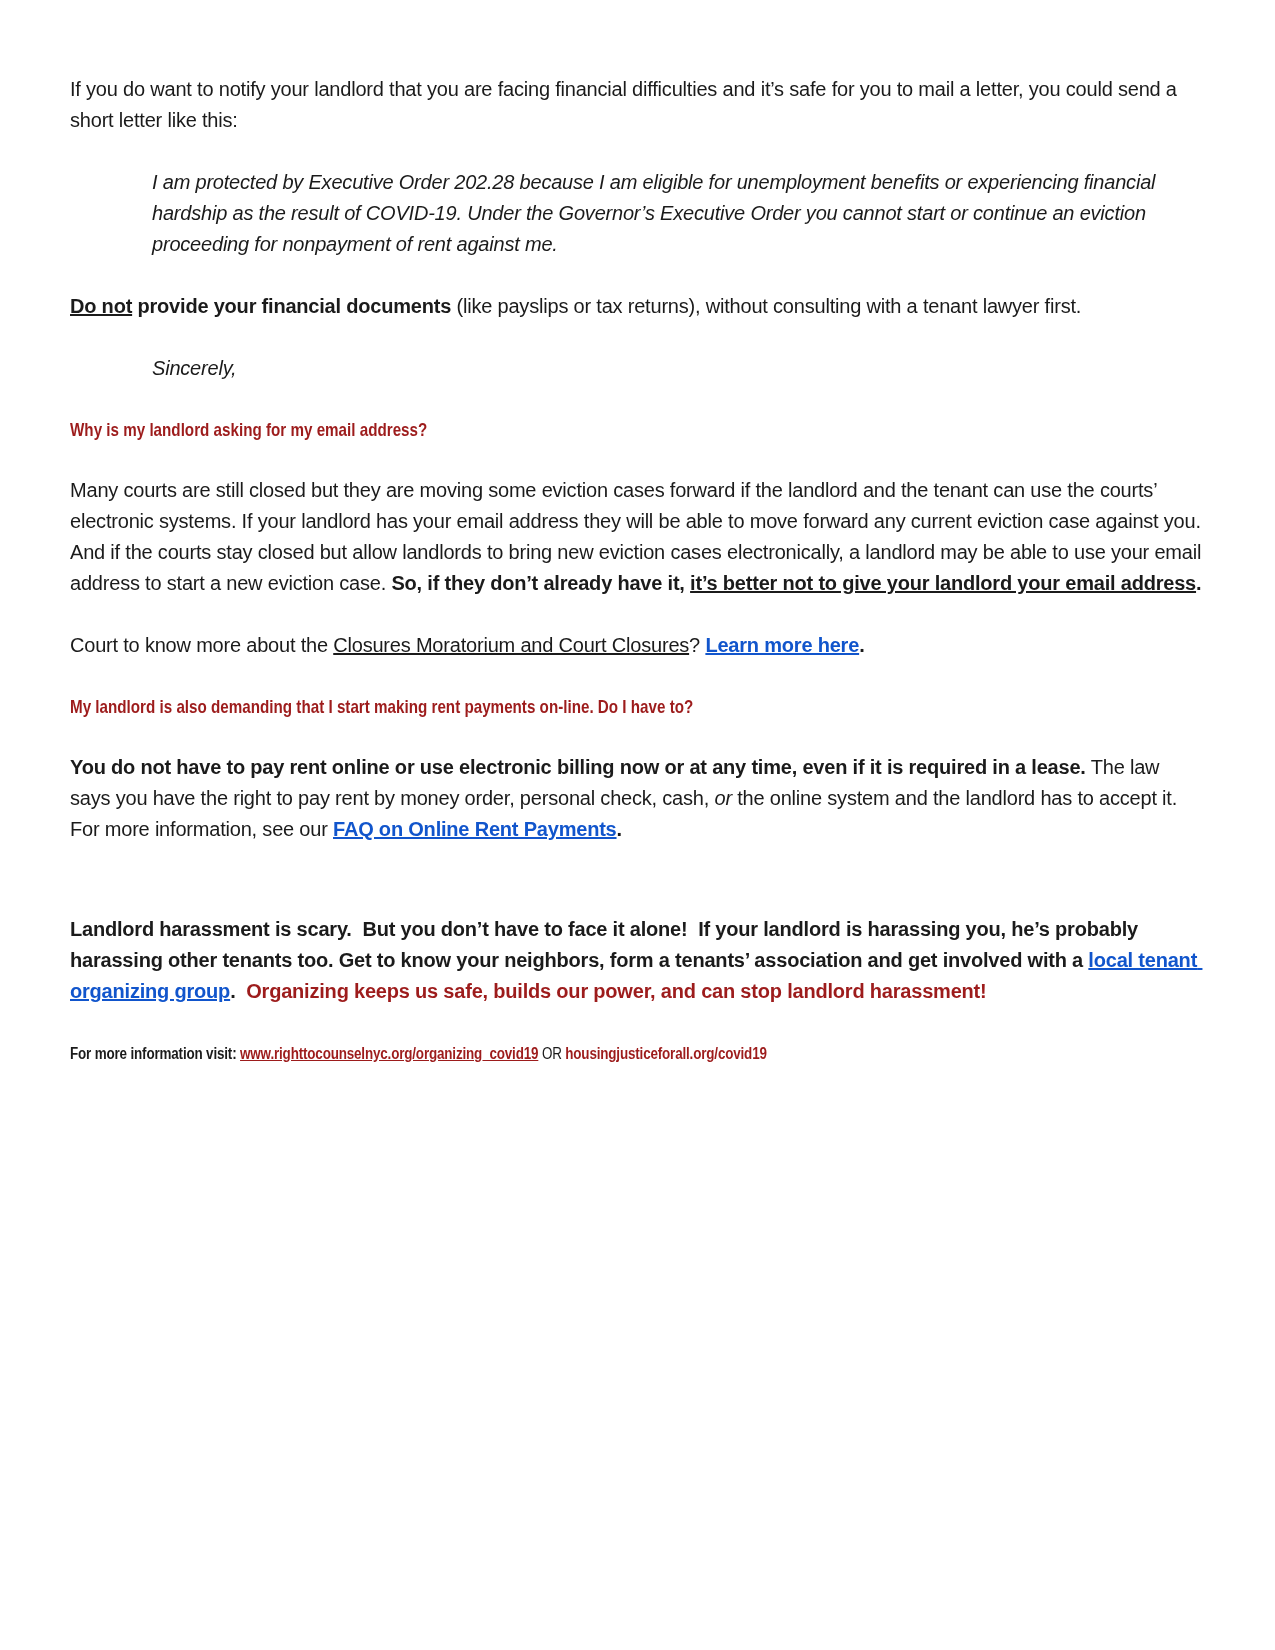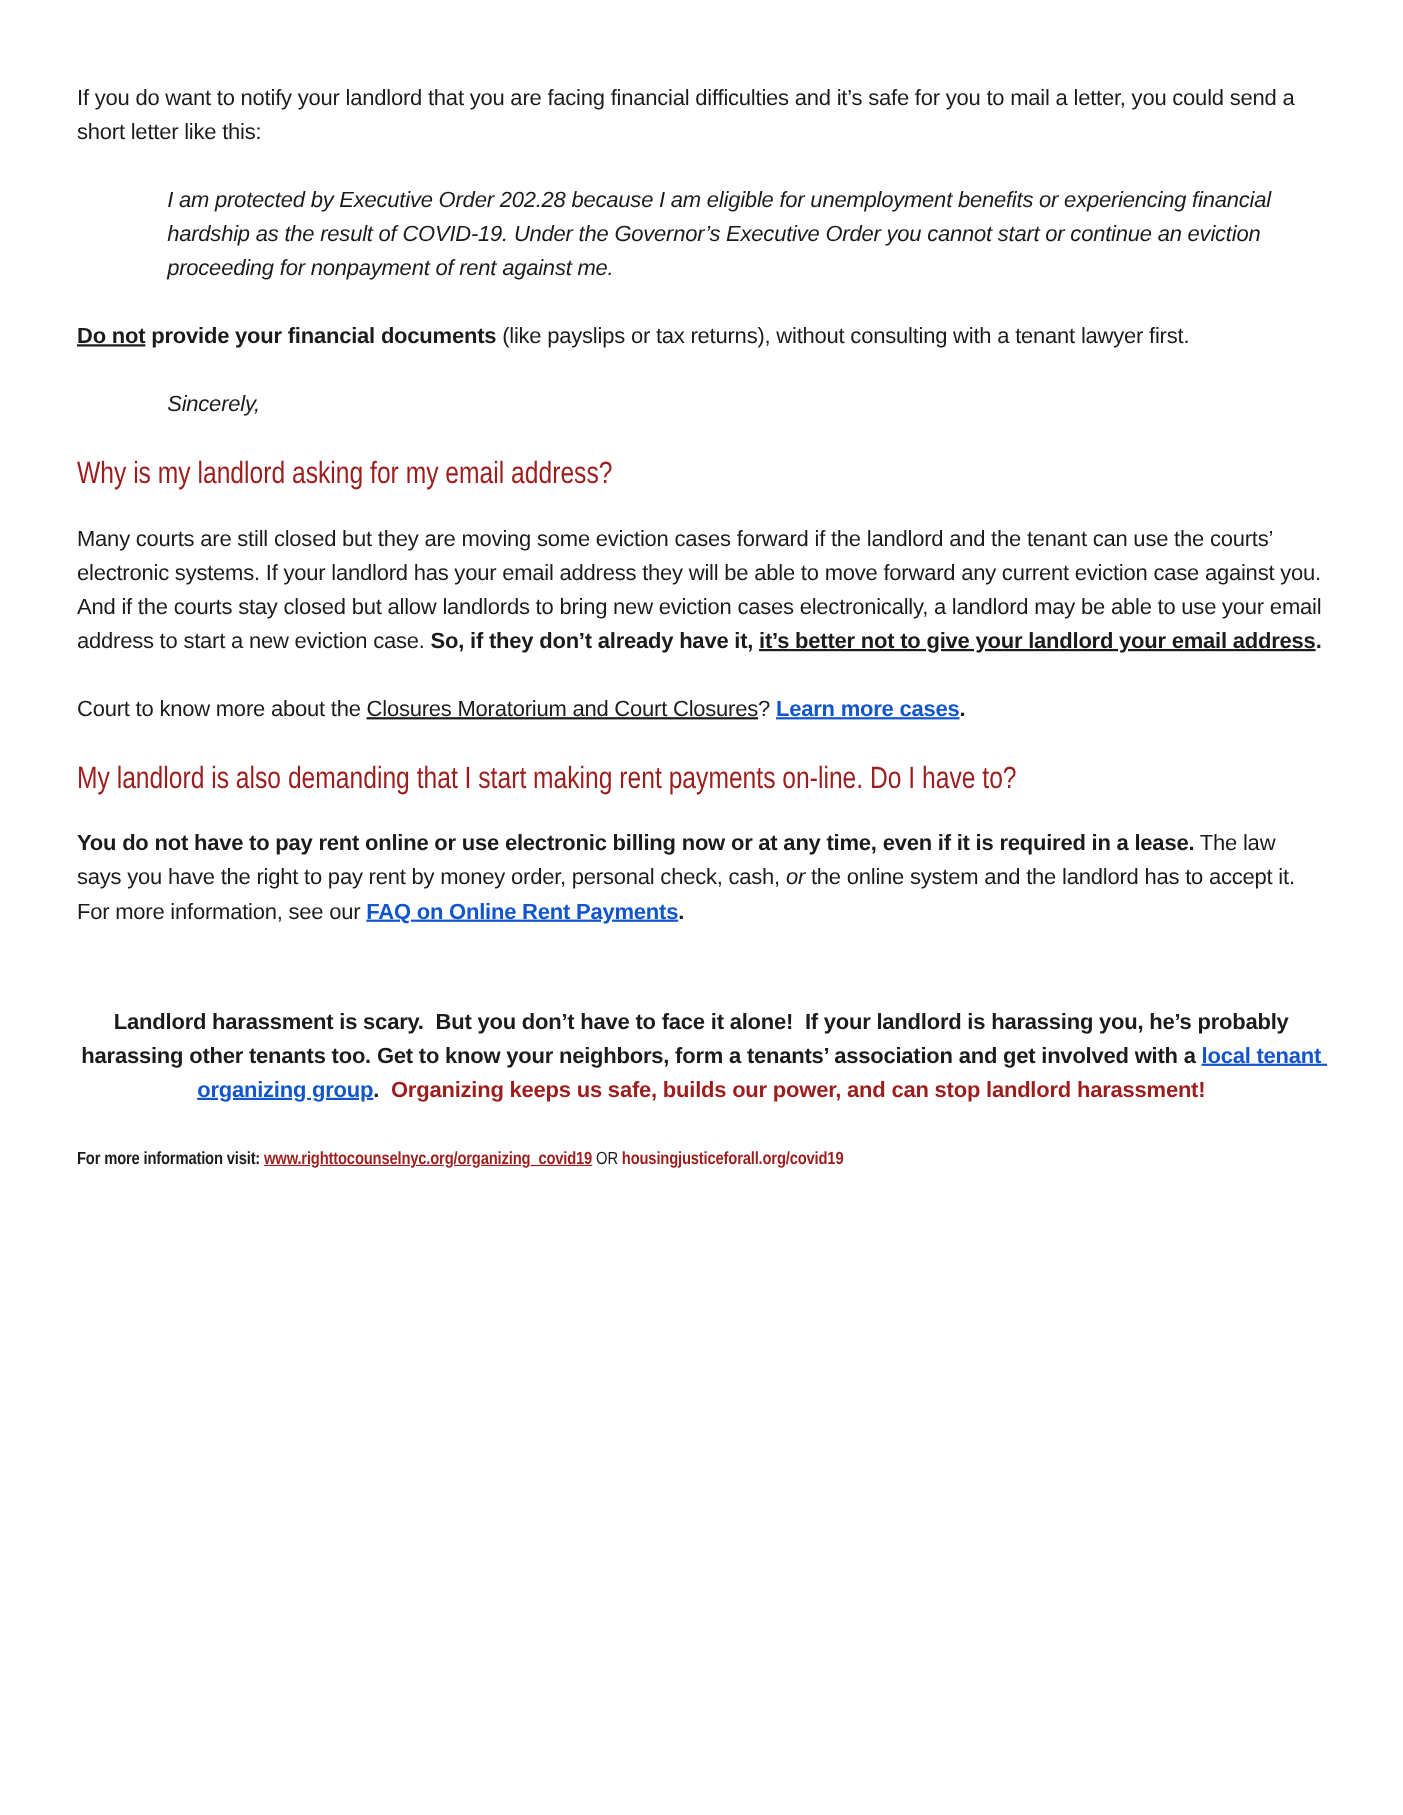--- a/index.html
+++ b/index.html
@@ -17,31 +17,31 @@
     color:var(--ink);
   }
   .page{width:1275px;height:1275px;padding:74px 70px 0 70px;overflow:hidden;}
   .para{
     font-size:20px;line-height:31px;letter-spacing:-0.2px;
     margin:0 0 31px 0;white-space:pre-wrap;
   }
   .letter{padding-left:82px;}
   .heading{
     margin:18px 0 30px 0;
-    font-size:28px;line-height:30px;font-weight:400;color:var(--red);
+    font-size:19px;line-height:30px;font-weight:700;color:var(--red);
   }
   .condensed{
     display:inline-block;transform:scaleX(0.80);transform-origin:0 60%;
     white-space:nowrap;
   }
   .condensed-footer{
     display:inline-block;transform:scaleX(0.84);transform-origin:0 60%;
     white-space:nowrap;
   }
-  .callout{text-align:center;margin-top:69px;}
+  .callout{margin-top:69px;}
   .footer-line{margin-top:12px;font-size:16px;font-weight:700;}
   .s-bold{font-weight:700;}
   .s-regular{font-weight:400;}
   .s-italic{font-style:italic;}
   .s-underline{text-decoration:underline;}
   .s-link{color:var(--link-blue);}
   .s-red{color:var(--red);}
 </style>
 </head>
 <body>
@@ -54,21 +54,21 @@
   <p class="para letter"><span class="s-italic">I am protected by Executive Order 202.28 because I am eligible for unemployment benefits or experiencing financial hardship as the result of COVID-19. Under the Governor’s Executive Order you cannot start or continue an eviction proceeding for nonpayment of rent against me.</span></p>
 
   <p class="para"><span class="s-bold s-underline">Do not</span><span class="s-bold"> provide your financial documents</span><span> (like payslips or tax returns), without consulting with a tenant lawyer first.</span></p>
 
   <p class="para letter"><span class="s-italic">Sincerely,</span></p>
 
   <h2 class="heading"><span class="condensed">Why is my landlord asking for my email address?</span></h2>
 
   <p class="para"><span>Many courts are still closed but they are moving some eviction cases forward if the landlord and the tenant can use the courts’ electronic systems. If your landlord has your email address they will be able to move forward any current eviction case against you. And if the courts stay closed but allow landlords to bring new eviction cases electronically, a landlord may be able to use your email address to start a new eviction case. </span><span class="s-bold">So, if they don’t already have it, </span><span class="s-bold s-underline">it’s better not to give your landlord your email address</span><span class="s-bold">.</span></p>
 
-  <p class="para"><span>Court to know more about the </span><span class="s-underline">Closures Moratorium and Court Closures</span><span>? </span><span class="s-bold s-underline s-link">Learn more cases</span><span class="s-bold">.</span></p>
+  <p class="para"><span>Court to know more about the </span><span class="s-underline">Closures Moratorium and Court Closures</span><span>? </span><span class="s-bold s-underline s-link">Learn more here</span><span class="s-bold">.</span></p>
 
   <h2 class="heading"><span class="condensed">My landlord is also demanding that I start making rent payments on-line. Do I have to?</span></h2>
 
   <p class="para"><span class="s-bold">You do not have to pay rent online or use electronic billing now or at any time, even if it is required in a lease.</span><span> The law says you have the right to pay rent by money order, personal check, cash, </span><span class="s-italic">or</span><span> the online system and the landlord has to accept it. For more information, see our </span><span class="s-bold s-underline s-link">FAQ on Online Rent Payments</span><span class="s-bold">.</span></p>
 
   <p class="para callout"><span class="s-bold">Landlord harassment is scary.  But you don’t have to face it alone!  If your landlord is harassing you, he’s probably harassing other tenants too. Get to know your neighbors, form a tenants’ association and get involved with a </span><span class="s-bold s-underline s-link">local tenant organizing group</span><span class="s-bold">.  </span><span class="s-bold s-red">Organizing keeps us safe, builds our power, and can stop landlord harassment!</span></p>
 
   <p class="para footer-line"><span class="condensed-footer"><span class="s-bold">For more information visit: </span><span class="s-bold s-red s-underline">www.righttocounselnyc.org/organizing_covid19</span><span class="s-regular">  OR  </span><span class="s-bold s-red">housingjusticeforall.org/covid19</span></span></p>
 
 </div>

